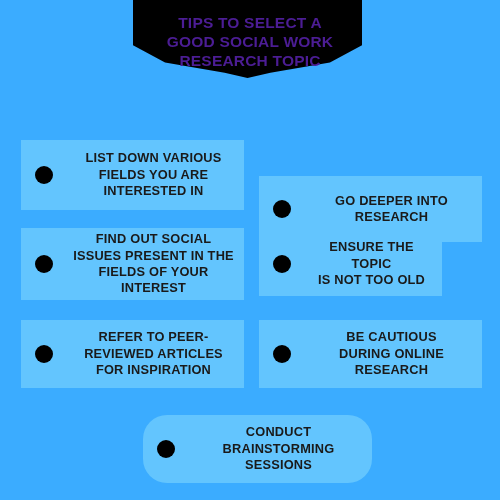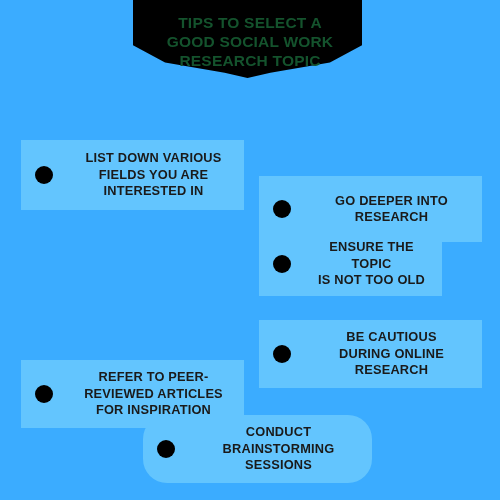--- a/index.html
+++ b/index.html
@@ -34,21 +34,21 @@
     -webkit-clip-path: polygon(0% 0%, 100% 0%, 100% 62%, 86% 82%, 60% 94%, 50% 100%, 40% 94%, 14% 82%, 0% 62%);
     clip-path: polygon(0% 0%, 100% 0%, 100% 62%, 86% 82%, 60% 94%, 50% 100%, 40% 94%, 14% 82%, 0% 62%);
     border-radius: 0 0 14px 14px;
   }
   .banner-title {
     position: absolute;
     left: 0;
     right: 0;
     top: 14px;
     text-align: center;
-    color: #14532d;
+    color: #4c1d95;
     font-size: 15.5px;
     font-weight: bold;
     line-height: 1.22;
     letter-spacing: 0.2px;
     text-transform: uppercase;
     white-space: pre-line;
     padding: 0 8px;
     box-sizing: border-box;
   }
 
@@ -79,21 +79,21 @@
     line-height: 1.28;
     letter-spacing: 0.2px;
     text-transform: uppercase;
     white-space: pre-line;
     padding-left: 2px;
   }
 
   
   .card-l1 { left: 21px;  top: 140px; width: 223px; height: 70px; }
   .card-l2 { left: 21px;  top: 228px; width: 223px; height: 72px; }
-  .card-l3 { left: 21px;  top: 320px; width: 223px; height: 68px; margin-top: 40px; }
+  .card-l3 { left: 21px;  top: 320px; width: 223px; height: 68px; }
   
   .card-r1 { left: 259px; top: 140px; width: 223px; height: 66px; margin-top: 36px; }
   .card-r2 { left: 259px; top: 232px; width: 183px; height: 64px; }
   .card-r3 { left: 259px; top: 320px; width: 223px; height: 68px; justify-content: center; }
   
   .card-b1 { left: 143px; top: 415px; width: 229px; height: 68px; border-radius: 24px; }
 </style>
 </head>
 <body>
 
@@ -110,20 +110,27 @@
 FIELDS YOU ARE
 INTERESTED IN</span>
   </div>
 
   <div class="card card-r1">
     <span class="bullet"></span>
     <span class="card-text">GO DEEPER INTO
 RESEARCH</span>
   </div>
 
+  <div class="card card-l2">
+    <span class="bullet"></span>
+    <span class="card-text">FIND OUT SOCIAL
+ISSUES PRESENT IN THE
+FIELDS OF YOUR
+INTEREST</span>
+  </div>
 
   <div class="card card-r2">
     <span class="bullet"></span>
     <span class="card-text">ENSURE THE TOPIC
 IS NOT TOO OLD</span>
   </div>
 
   <div class="card card-l3">
     <span class="bullet"></span>
     <span class="card-text">REFER TO PEER-

